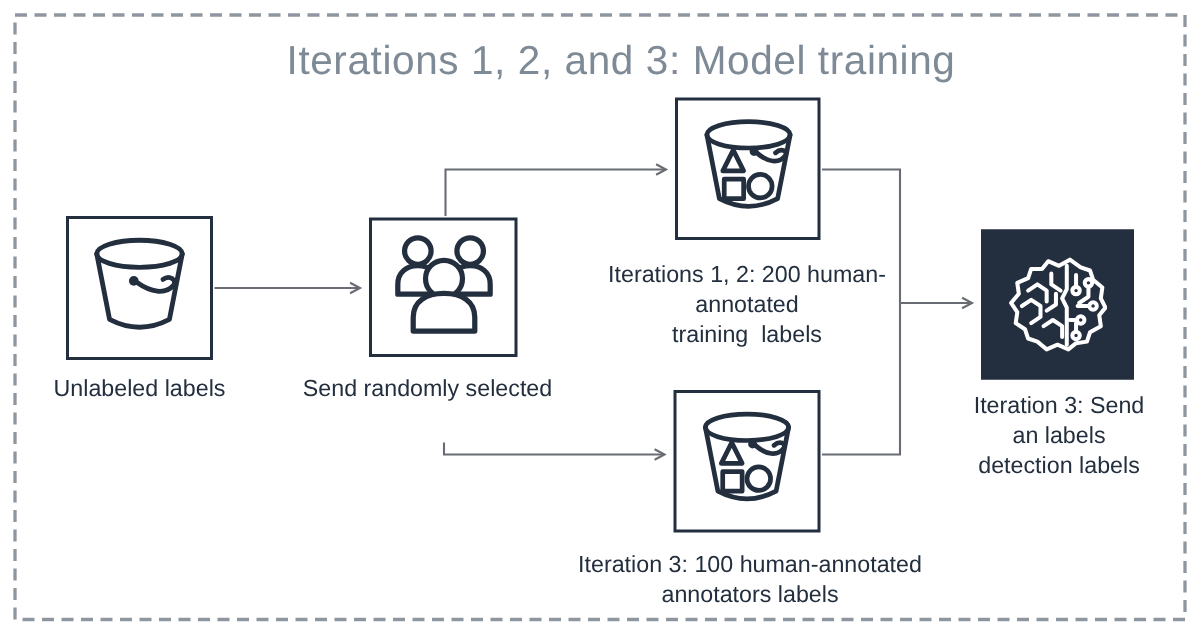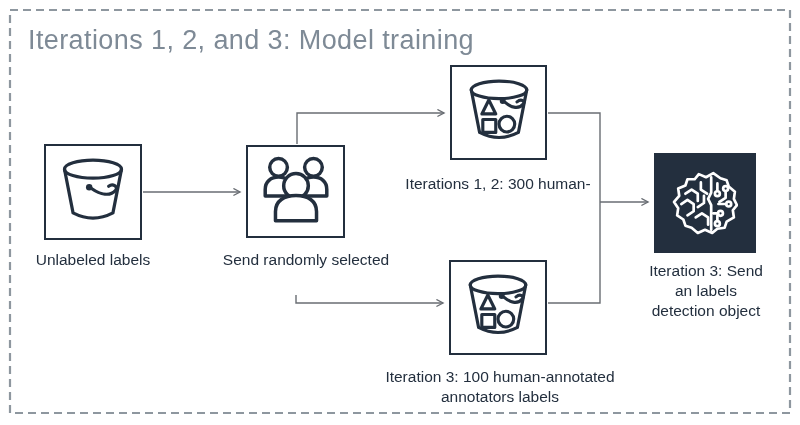--- a/index.html
+++ b/index.html
@@ -4,21 +4,21 @@
 <style>
   html,body{margin:0;padding:0;background:#fff;}
   .canvas{
     position:relative;width:800px;height:425px;background:#ffffff;
     font-family:"Liberation Sans", sans-serif;overflow:hidden;
   }
   .overlay{position:absolute;left:0;top:0;width:800px;height:425px;}
   .overlay polyline{fill:none;stroke:#696d73;stroke-width:1.4;}
   .dashed-rect{fill:none;stroke:#8e979f;stroke-width:2.2;stroke-dasharray:8 5;}
   .title{
-    position:absolute;top:25px;left:28px;right:0;text-align:left;
+    position:absolute;top:25px;left:28px;right:0;text-align:center;
     font-size:27px;color:#7e8a96;letter-spacing:.4px;
   }
   .box{
     position:absolute;box-sizing:border-box;border:2px solid #232f3e;background:#fff;
     display:flex;align-items:center;justify-content:center;
   }
   .box.filled{background:#232f3e;border-color:#232f3e;}
   .label{
     position:absolute;text-align:center;color:#232f3e;font-size:15.5px;line-height:20px;
   }
@@ -69,37 +69,39 @@
   <div class="box" style="left:246px;top:145px;width:99px;height:93px">
     <svg class="ic" width="78" height="74" viewBox="0 0 76 72">
       <path class="fillwhite" d="M8 40 V33.5 C8 26 13.5 21.5 21 21.5 C28.5 21.5 34 26 34 33.5 V40 Z"></path>
       <path class="fillwhite" d="M42 40 V33.5 C42 26 47.5 21.5 55 21.5 C62.5 21.5 68 26 68 33.5 V40 Z"></path>
       <circle class="fillwhite" cx="21" cy="12" r="8.6"></circle>
       <circle class="fillwhite" cx="55" cy="12" r="8.6"></circle>
       <circle class="fillwhite" cx="38" cy="30" r="12"></circle>
       <path class="fillwhite" d="M18 64 V55 C18 44.5 26.5 39.5 38 39.5 C49.5 39.5 58 44.5 58 55 V64 Z"></path>
     </svg>
   </div>
-  <div class="label" style="left:196px;top:250px;width:220px">
+  <div class="label" style="left:175px;top:250px;width:220px">
     <span>Send randomly selected</span>
   </div>
 
   <div class="box" style="left:450px;top:65px;width:97px;height:95px">
     <svg class="ic" width="74" height="74" viewBox="0 0 80 80">
       <ellipse cx="40" cy="15" rx="30" ry="9.5"></ellipse>
       <path d="M10 15 L19 61 Q40 72 61 61 L70 15"></path>
       <path d="M29 26 L36.5 41 L21.5 41 Z"></path>
       <rect x="22.5" y="47" width="14" height="14"></rect>
       <circle cx="48.5" cy="52" r="8.5"></circle>
       <circle class="dot" cx="44" cy="27" r="3.2"></circle>
       <path d="M46 28 C54 35 62 36 66.5 30 C68.5 26.5 63.5 24.5 59.5 28"></path>
     </svg>
   </div>
   <div class="label" style="left:383px;top:174px;width:230px">
-    <span>Iterations 1, 2: 300 human-</span>
+    <span>Iterations 1, 2: 200 human-</span>
+    <span>annotated</span>
+    <span>training  labels</span>
   </div>
 
   <div class="box" style="left:449px;top:260px;width:98px;height:95px">
     <svg class="ic" width="74" height="74" viewBox="0 0 80 80">
       <ellipse cx="40" cy="15" rx="30" ry="9.5"></ellipse>
       <path d="M10 15 L19 61 Q40 72 61 61 L70 15"></path>
       <path d="M29 26 L36.5 41 L21.5 41 Z"></path>
       <rect x="22.5" y="47" width="14" height="14"></rect>
       <circle cx="48.5" cy="52" r="8.5"></circle>
       <circle class="dot" cx="44" cy="27" r="3.2"></circle>
@@ -128,16 +130,16 @@
         <polyline points="52.4,33 45,33"></polyline>
       <circle cx="47" cy="42" r="2.4"></circle>
         <polyline points="44.4,42 40,42"></polyline>
       <circle cx="44" cy="52" r="2.4"></circle>
         <polyline points="44,49.4 44,44"></polyline>
     </svg>
   </div>
   <div class="label" style="left:616px;top:261px;width:180px">
     <span>Iteration 3: Send</span>
     <span>an labels</span>
-    <span>detection object</span>
+    <span>detection labels</span>
   </div>
 
 </div>
 
 </body></html>

